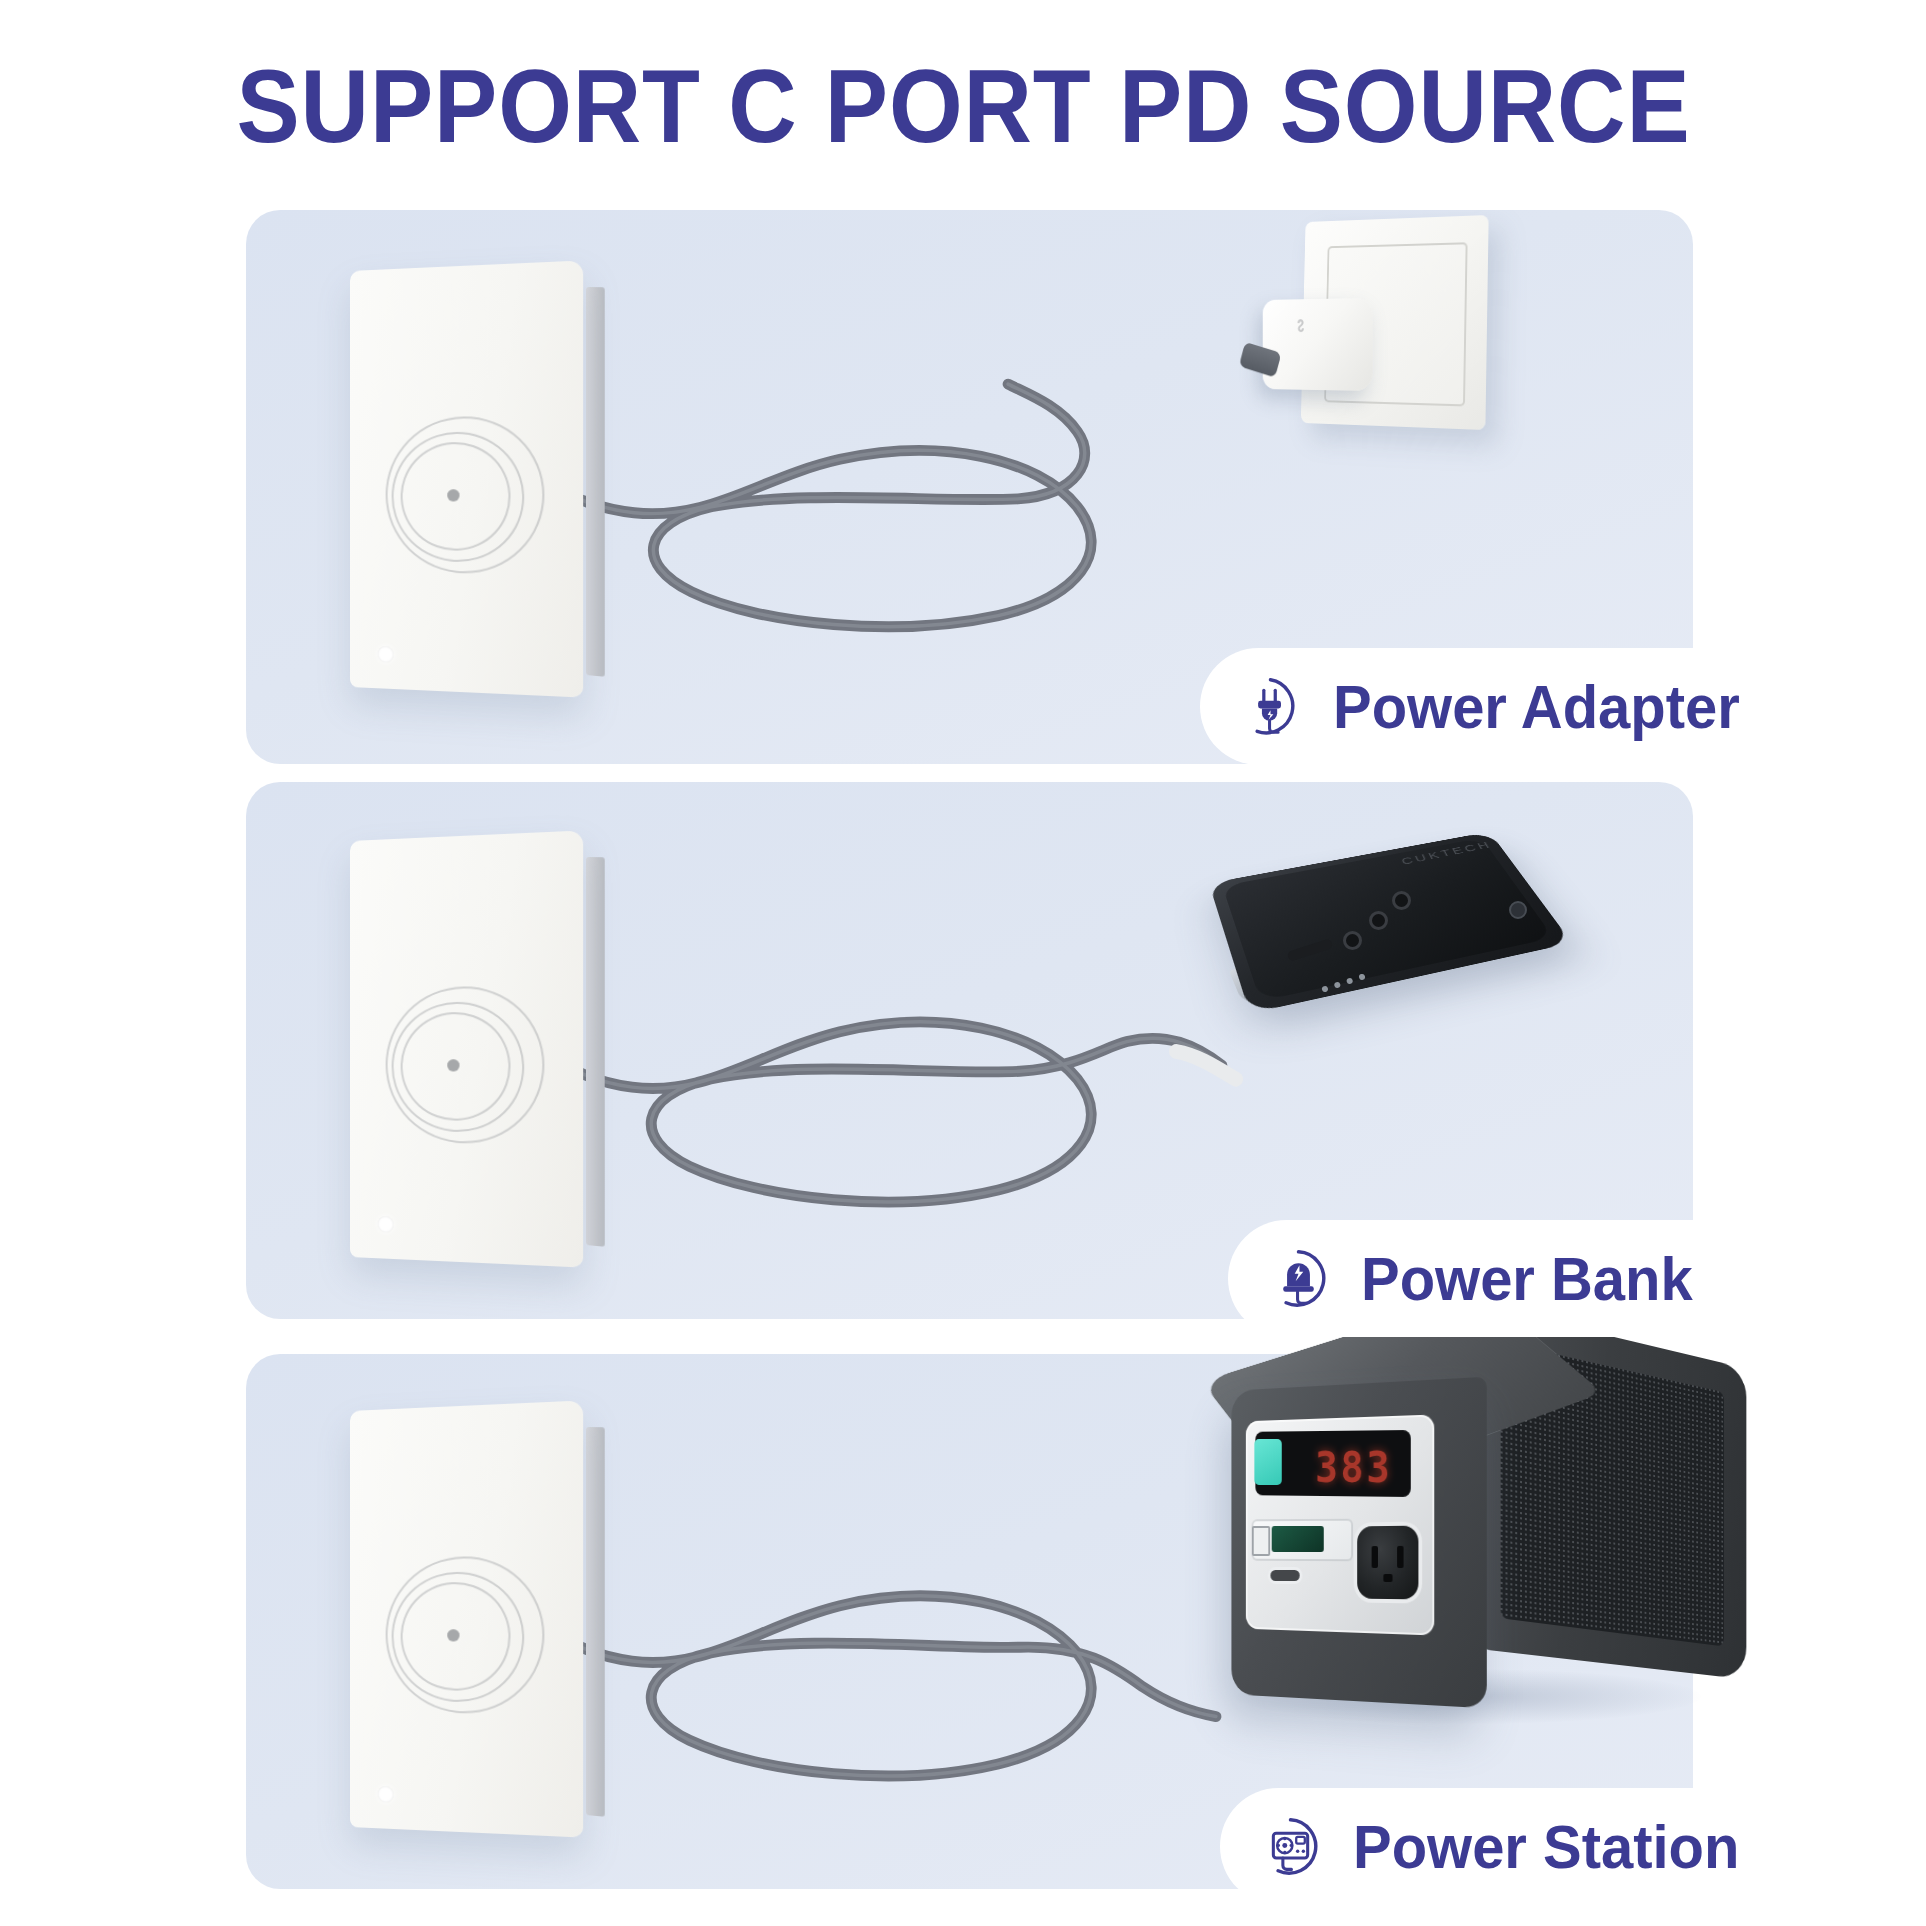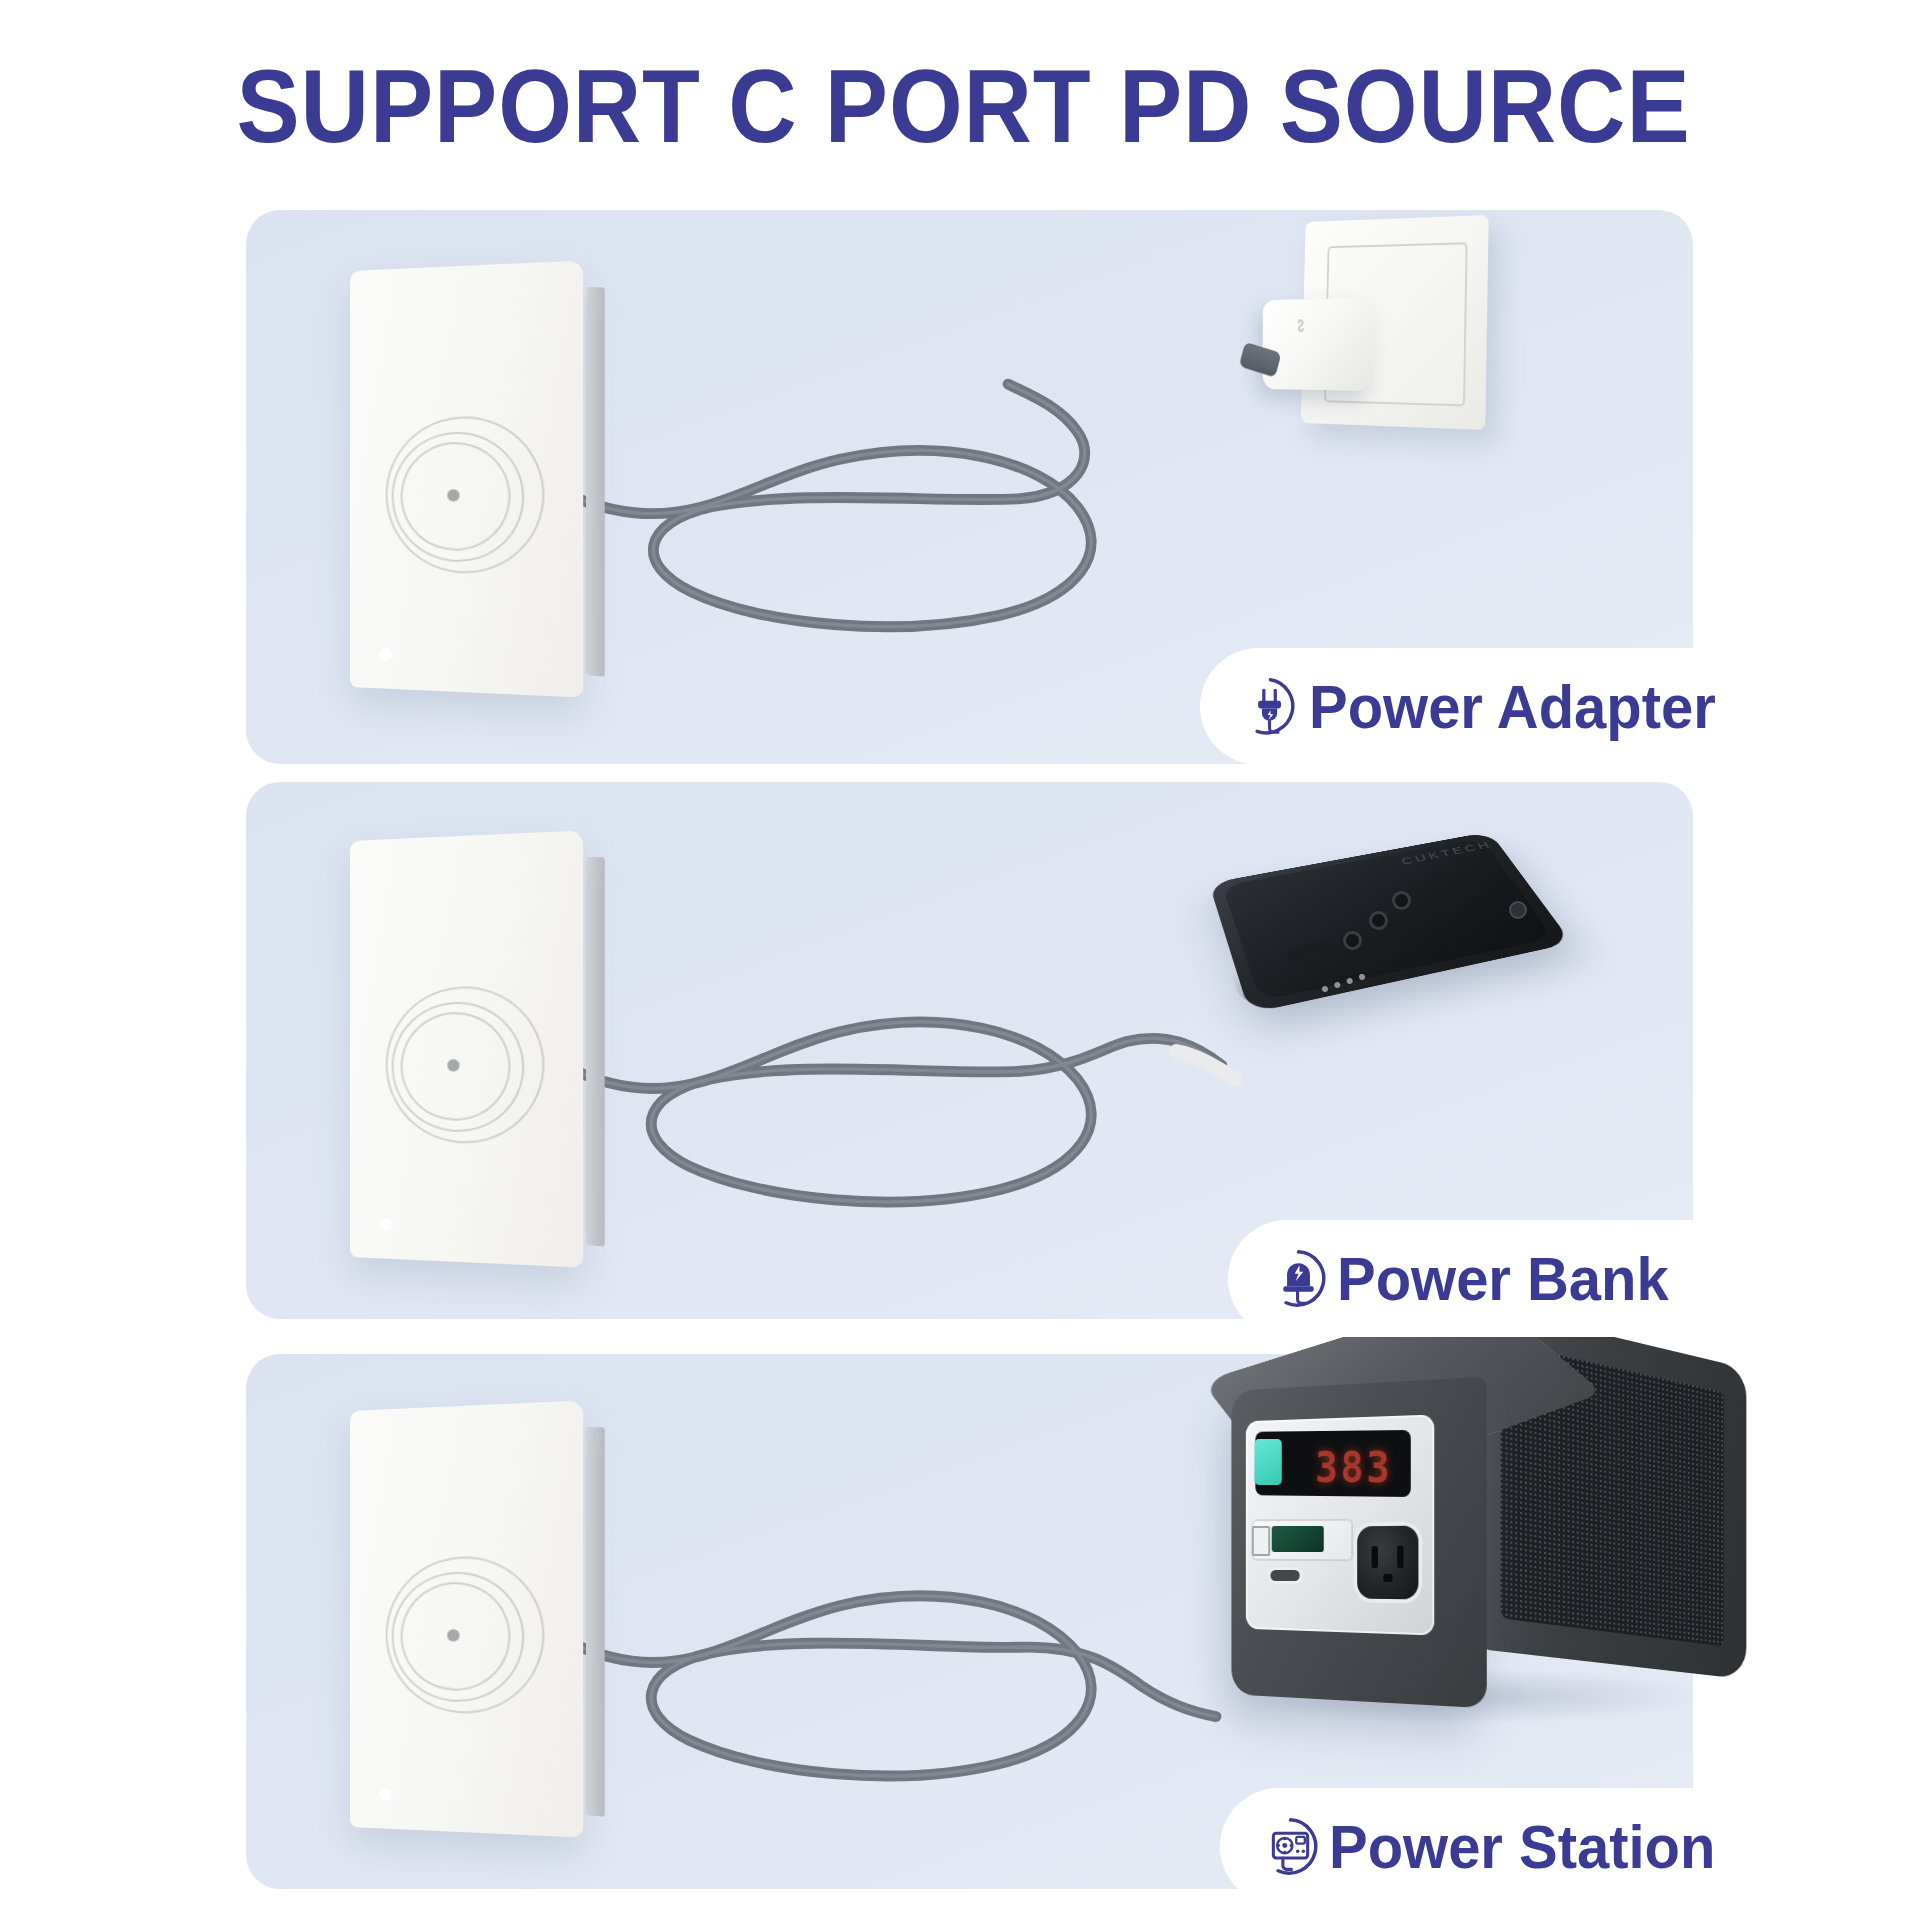--- a/index.html
+++ b/index.html
@@ -382,21 +382,21 @@
     width: 465px; height: 55px;
     background: radial-gradient(ellipse at center, rgba(120,135,160,0.34) 0%, rgba(120,135,160,0) 72%);
     border-radius: 50%;
   }
 
   
   .badge {
     position: absolute;
     display: flex;
     align-items: center;
-    gap: 8px;
+    gap: 32px;
     height: 117px;
     padding: 0 57px 0 40px;
     background: #ffffff;
     border-radius: 61px 0 0 61px;
     z-index: 20;
   }
   .badge-icon {
     width: 61px;
     height: 61px;
     flex: 0 0 61px;

